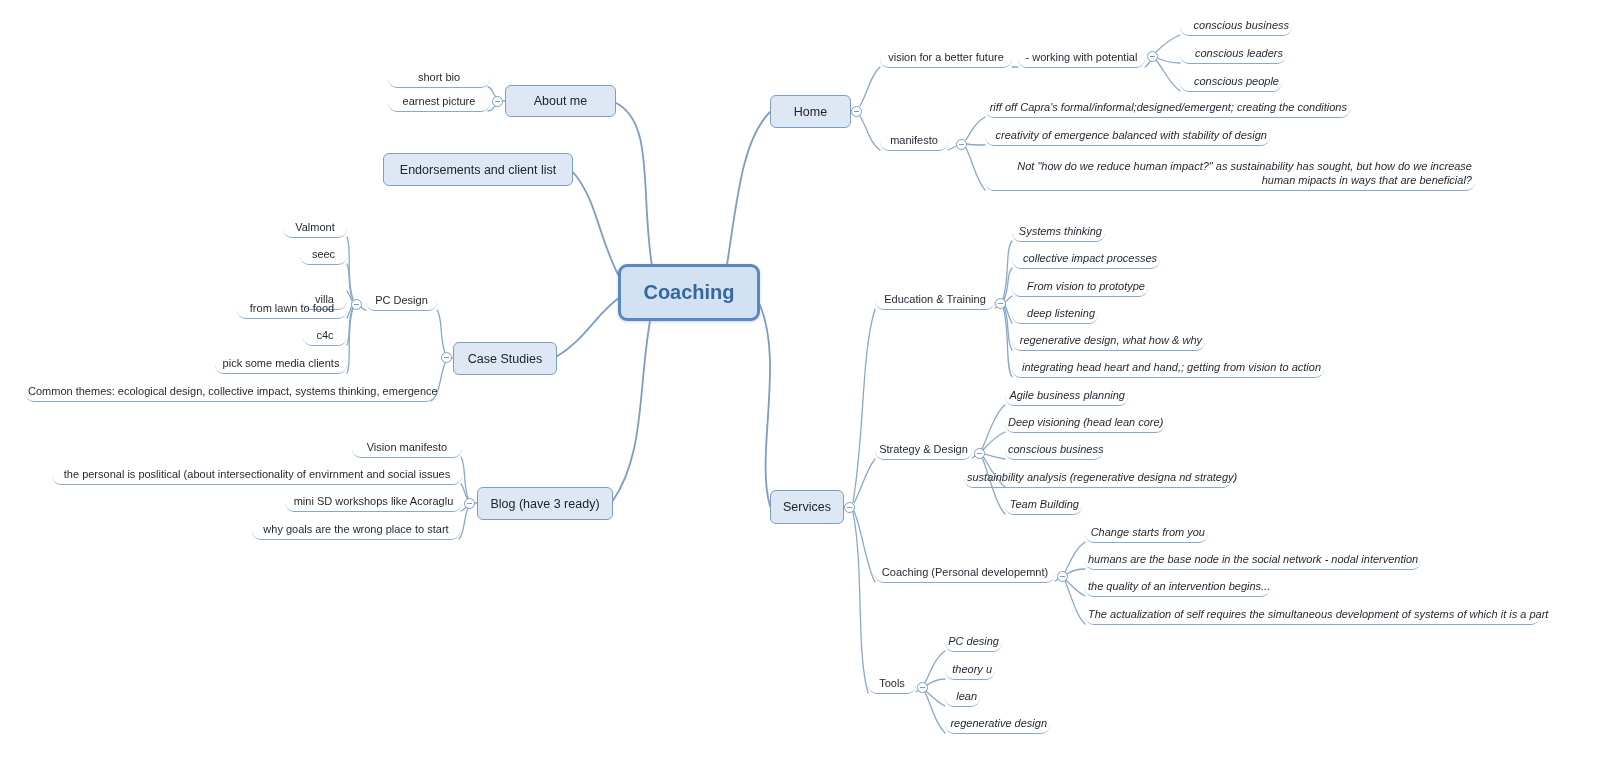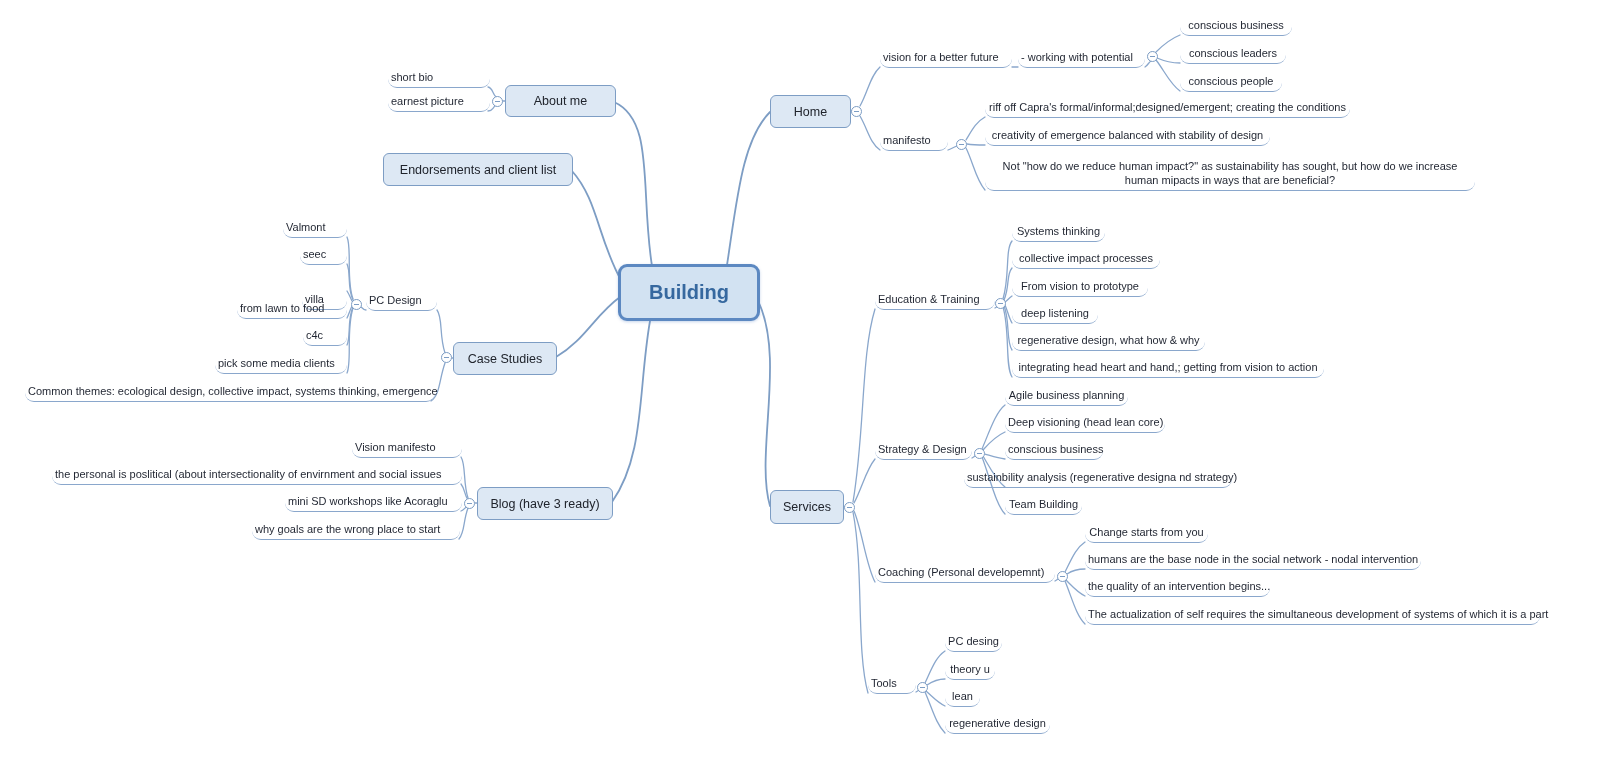--- a/index.html
+++ b/index.html
@@ -3,22 +3,22 @@
 <meta charset="utf-8">
 <style>
   html,body { margin:0; padding:0; background:#fff; }
   .canvas { position:relative; width:1604px; height:772px; background:#ffffff; overflow:hidden;
             font-family:"Liberation Sans", sans-serif; }
   svg.connectors { position:absolute; left:0; top:0; width:1604px; height:772px; }
   .node { position:absolute; font-size:11px; color:#1f2430; line-height:14px; }
   .u { border-bottom:1.4px solid #8aa7cc; padding:0 3px 3px 3px; box-sizing:border-box;
        border-radius:0 0 9px 9px; white-space:nowrap; }
   .wrap { white-space:normal; }
-  .tc { text-align:left; }
-  .tl { text-align:center; }
+  .tc { text-align:center; }
+  .tl { text-align:right;font-style:italic; }
   .box { position:absolute; background:#dde8f4; border:1.4px solid #7d9dc4; border-radius:6px;
          box-sizing:border-box; display:flex; align-items:center; justify-content:center;
          font-size:12.5px; color:#20242c; white-space:nowrap; }
   .center-box { position:absolute; background:#d2e2f2; border:3px solid #5c88c1; border-radius:9px;
          box-sizing:border-box; display:flex; align-items:center; justify-content:center;
          font-size:20px; font-weight:bold; color:#36689f; white-space:nowrap;
          box-shadow:0 1px 3px rgba(91,135,197,.35); }
   .ic { position:absolute; width:11px; height:11px; border:1px solid #7d9dc4; border-radius:50%;
         background:#fff; box-sizing:border-box; cursor:pointer; }
   .ic::after { content:""; position:absolute; left:2px; right:2px; top:4px; height:1px; background:#7d9dc4; }
@@ -103,21 +103,21 @@
       <path d="M 1065 581 C 1072 598 1076 615 1085 624"></path>
 
       <path d="M 916 692 C 918 691 919 690 920 689"></path>
       <path d="M 925 683 C 932 668 936 657 945 651"></path>
       <path d="M 927 685 C 933 681 938 679 945 679"></path>
       <path d="M 926 691 C 933 697 937 702 945 706"></path>
       <path d="M 925 692 C 932 708 936 724 945 733"></path>
     </g>
   </svg>
 
-  <div class="center-box" style="left:618px;top:264px;width:142px;height:57px">Building</div>
+  <div class="center-box" style="left:618px;top:264px;width:142px;height:57px">Coaching</div>
 
   <div class="node u tc" style="left:388px;top:70px;width:102px">short bio</div>
   <div class="node u tc" style="left:388px;top:94px;width:102px">earnest picture</div>
   <div class="box" style="left:505px;top:85px;width:111px;height:32px">About me</div>
   <div class="ic" style="left:492px;top:96px"></div>
 
   <div class="box" style="left:383px;top:153px;width:190px;height:33px">Endorsements and client list</div>
 
   <div class="node u tc" style="left:283px;top:220px;width:64px">Valmont</div>
   <div class="node u tc" style="left:300px;top:247px;width:47px">seec</div>

